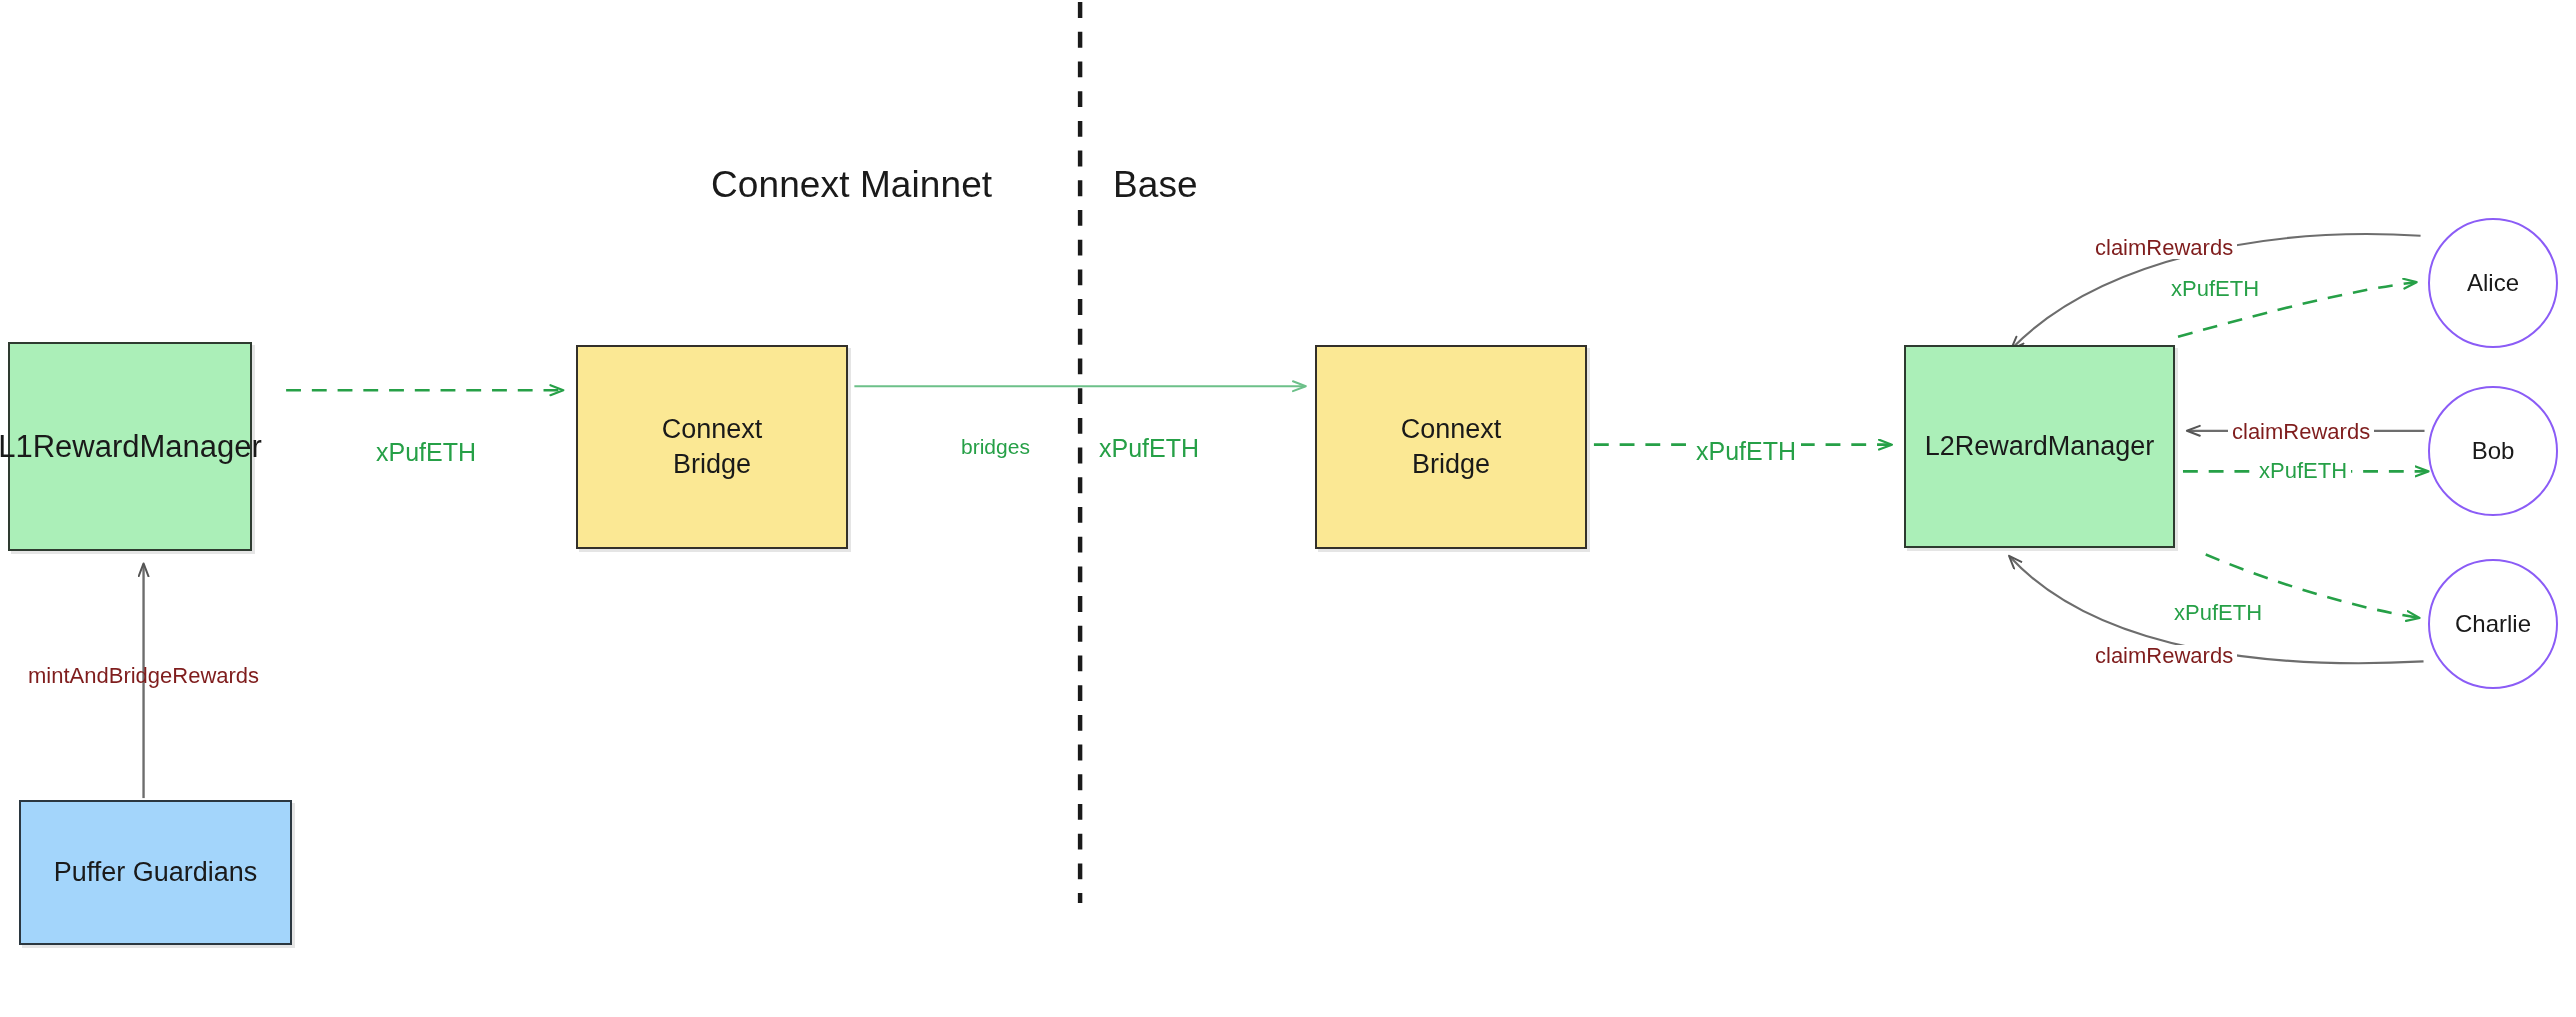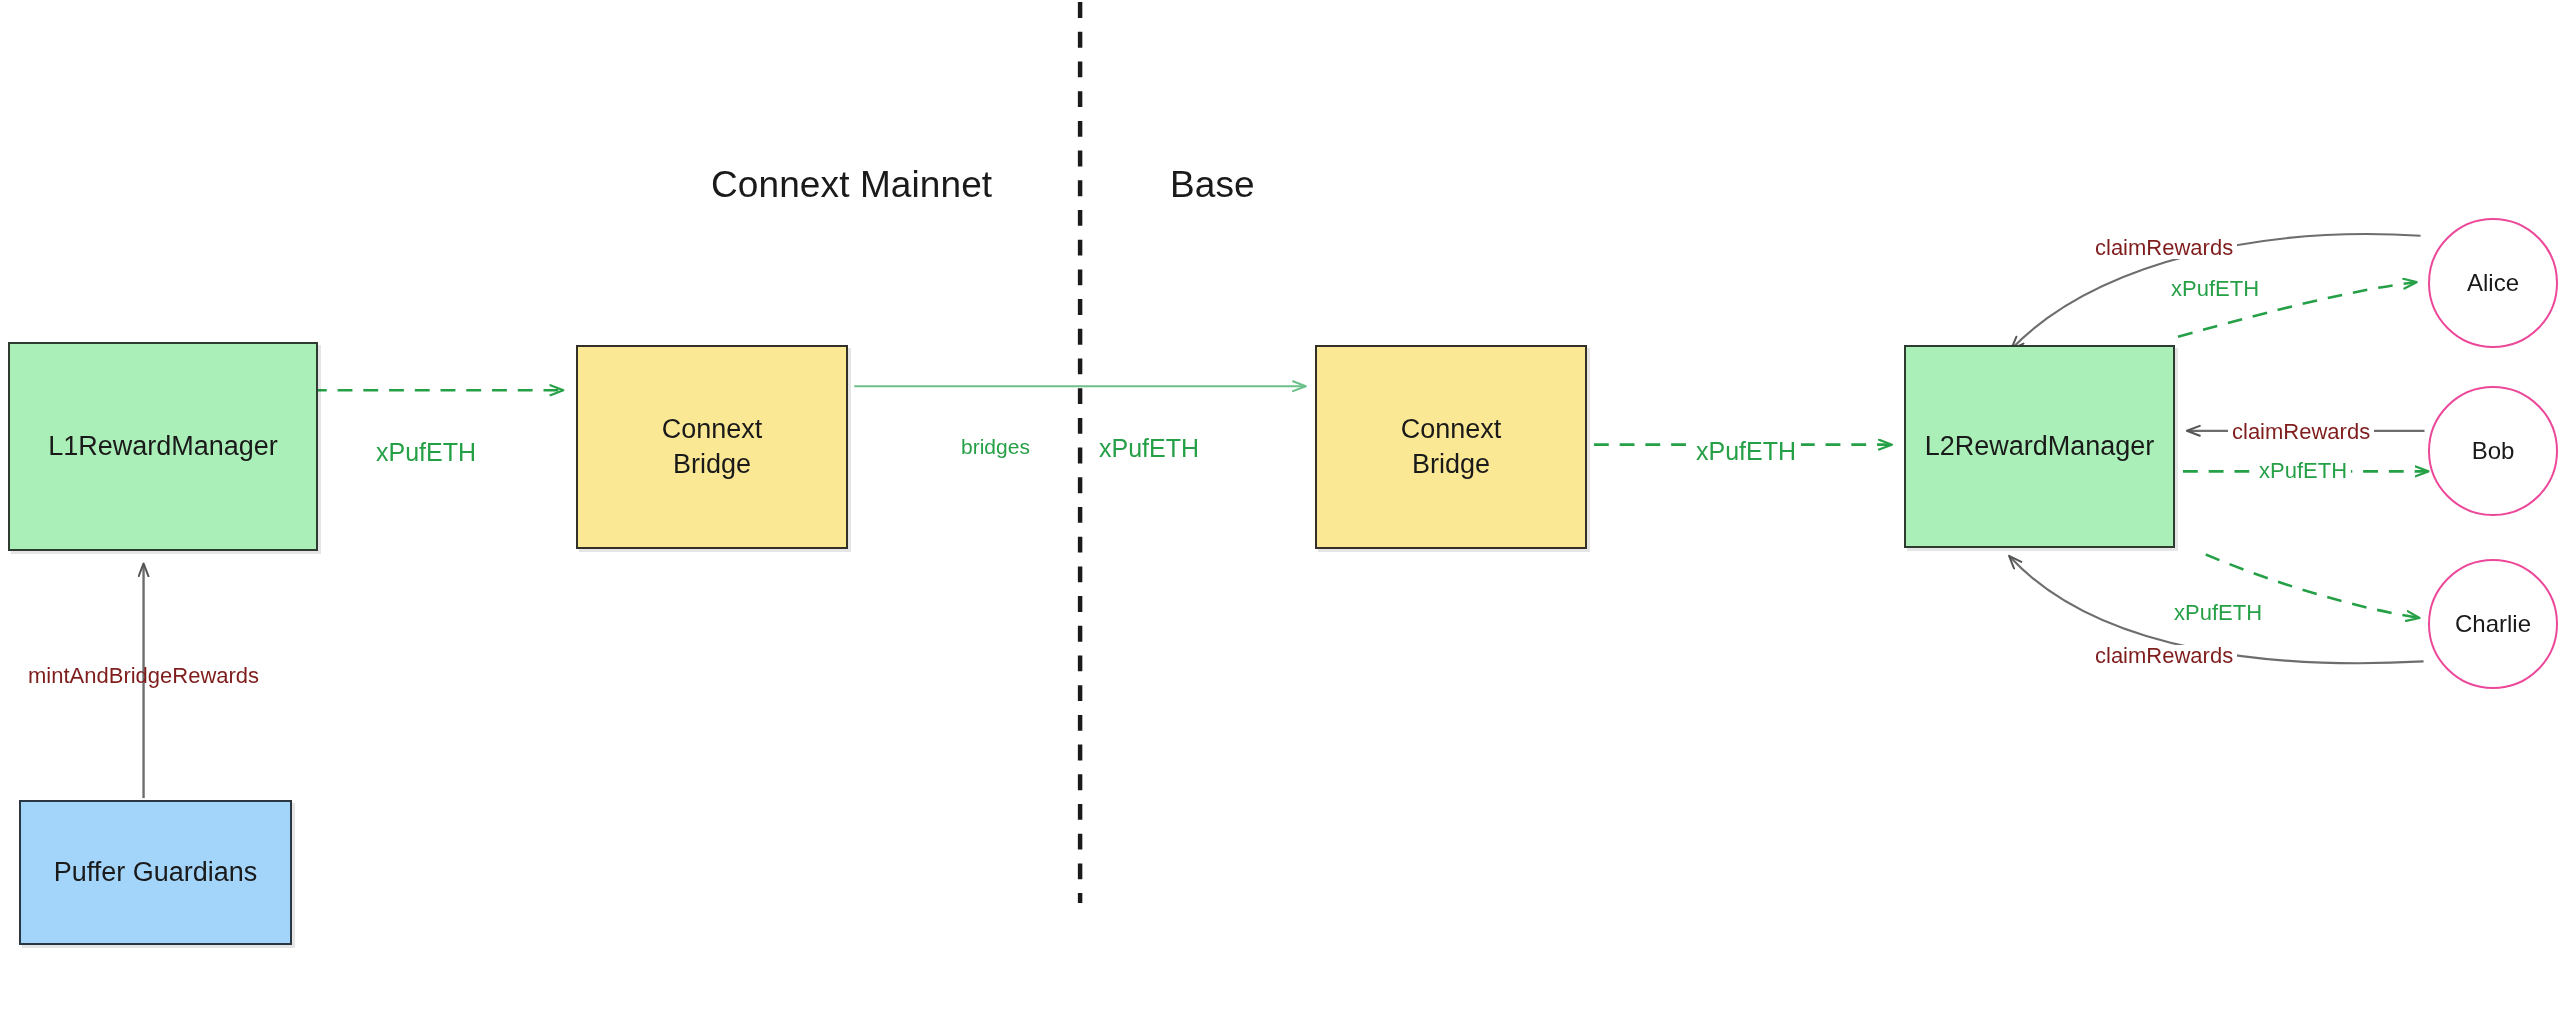--- a/index.html
+++ b/index.html
@@ -38,21 +38,21 @@
     line-height: 1.28;
   }
   .node.box {
     border: 2px solid #2b2b2b;
     box-shadow: 3px 3px 0 rgba(0,0,0,0.10);
   }
   .node.green  { background: #abefb8; border-color: #2e3b30; }
   .node.yellow { background: #fbe894; border-color: #33302a; }
   .node.blue   { background: #a3d5fb; border-color: #2b3740; }
   .node.circle {
-    border: 2px solid #ec4899;
+    border: 2px solid #8b5cf6;
     border-radius: 50%;
     background: #ffffff;
     box-shadow: none;
   }
   .node-label {
     display: block;
     white-space: pre-line;
   }
   .zone-title {
     position: absolute;
@@ -106,25 +106,25 @@
     <line x1="2205" y1="476" x2="2452" y2="476" stroke="#26a047" stroke-width="2.6" stroke-dasharray="15 11" marker-end="url(#ah-green)"></line>
 
     <path d="M2448,668 C2300,676 2120,660 2030,562" fill="none" stroke="#6d6d6d" stroke-width="2.2" marker-end="url(#ah-black)"></path>
 
     <path d="M2228,560 C2300,590 2380,614 2443,624" fill="none" stroke="#26a047" stroke-width="2.6" stroke-dasharray="15 11" marker-end="url(#ah-green)"></path>
   </svg>
 
   <div class="zone-title" style="left:711px; top:164px;">
     <span>Connext Mainnet</span>
   </div>
-  <div class="zone-title" style="left:1170px; top:164px;">
+  <div class="zone-title" style="left:1113px; top:164px;">
     <span>Base</span>
   </div>
 
-  <div class="node box green" style="left:8px; top:342px; width:310px; height:209px; font-size:27px;">
+  <div class="node box green" style="left:8px; top:342px; width:244px; height:209px; font-size:31px;">
     <span class="node-label">L1RewardManager</span>
   </div>
 
   <div class="node box yellow" style="left:576px; top:345px; width:272px; height:204px; font-size:27px;">
     <span class="node-label">Connext
 Bridge</span>
   </div>
 
   <div class="node box yellow" style="left:1315px; top:345px; width:272px; height:204px; font-size:27px;">
     <span class="node-label">Connext

